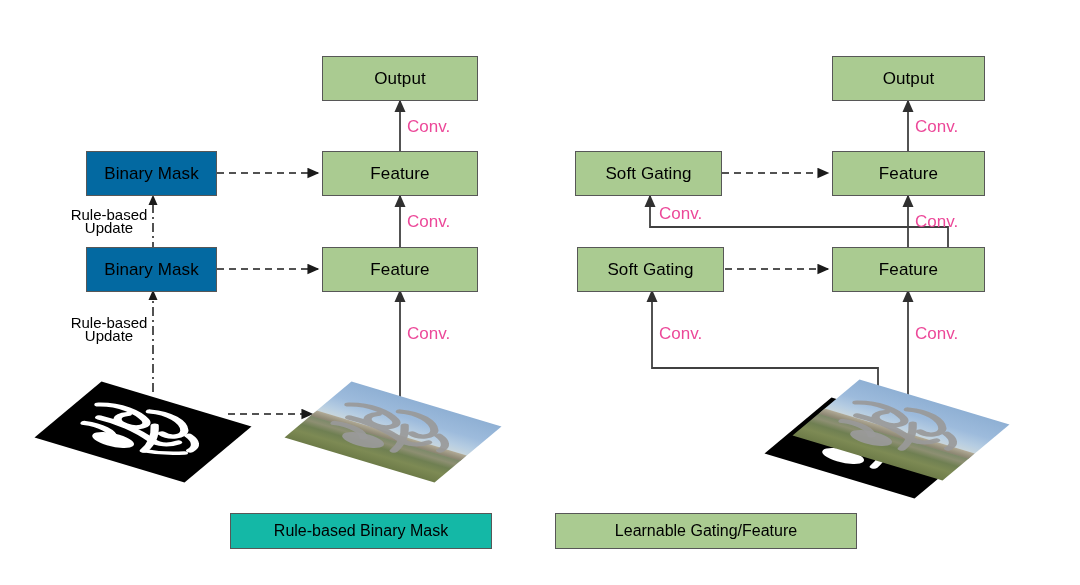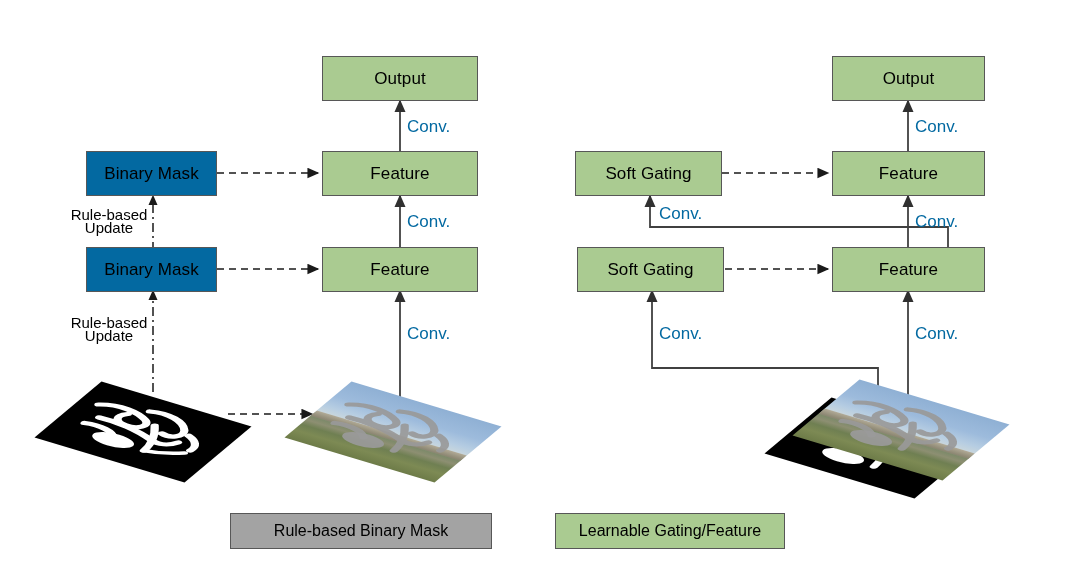--- a/index.html
+++ b/index.html
@@ -26,41 +26,41 @@
     text-align:center;
   }
   .node.green{background:#aacb91;}
   .node.gray{background:#0369a1;}
 
   .edge-label{
     position:absolute;
     font-size:17px;
     line-height:1;
     white-space:nowrap;
-    color:#0369a1;
+    color:#ec4899;
   }
   .rule-label{
     position:absolute;
     font-size:15px;
     line-height:13px;
     text-align:center;
     white-space:nowrap;
     color:#000;
   }
 
   .legend-box{
     position:absolute;
     box-sizing:border-box;
     border:1.8px solid #575757;
     display:flex;align-items:center;justify-content:center;
     font-size:16px;
     white-space:nowrap;
     color:#000;
   }
-  .legend-box.gray{background:#a3a3a3;}
+  .legend-box.gray{background:#14b8a6;}
   .legend-box.green{background:#aacb91;}
 
   
   .plate{
     position:absolute;
     width:150px;height:108px;
     transform-origin:50% 50%;
     transform:matrix(1,0.30,-0.62,0.52,0,0);
     overflow:hidden;
   }
@@ -249,17 +249,17 @@
         <path d="M24,66 C38,62 52,66 58,74"></path>
       </g>
       <ellipse cx="60" cy="78" rx="20" ry="10" fill="#9a9a9a" opacity="0.92"></ellipse>
     </svg>
   </div>
 
   <div class="legend-box gray" style="left:230px;top:513px;width:262px;height:36px;">
     <span>Rule-based Binary Mask</span>
   </div>
 
-  <div class="legend-box green" style="left:555px;top:513px;width:230px;height:36px;">
+  <div class="legend-box green" style="left:555px;top:513px;width:302px;height:36px;">
     <span>Learnable Gating/Feature</span>
   </div>
 
 </div>
 
 </body></html>

